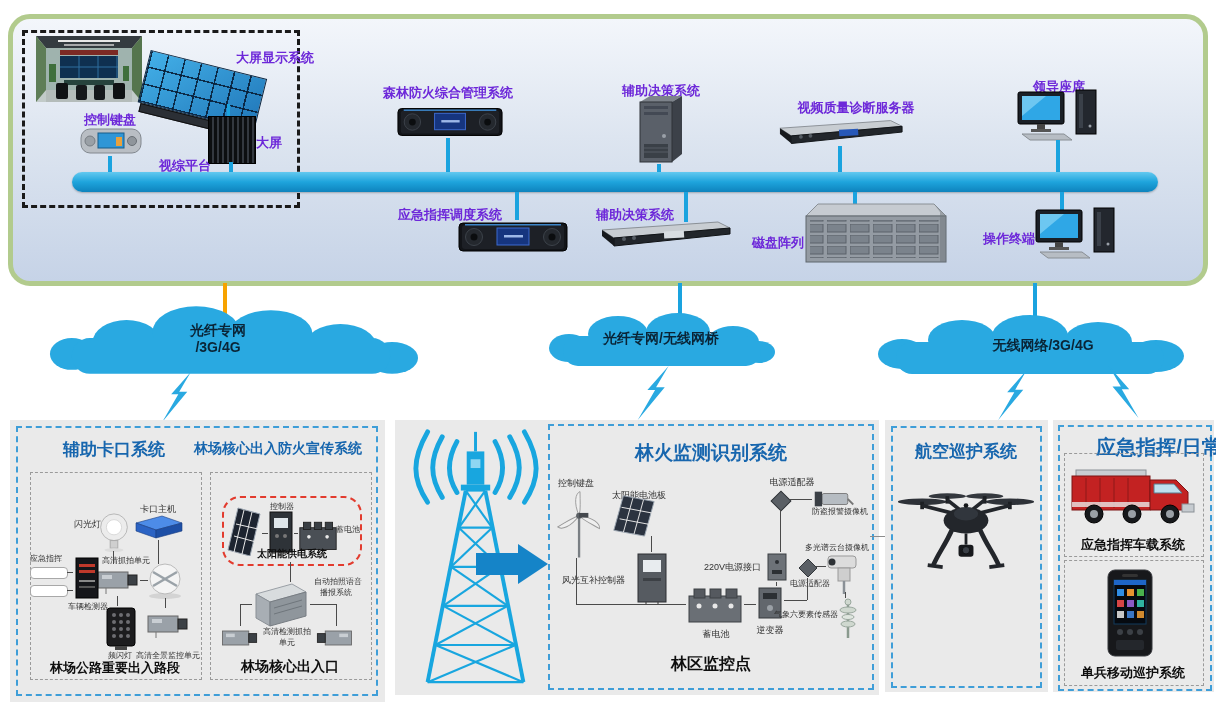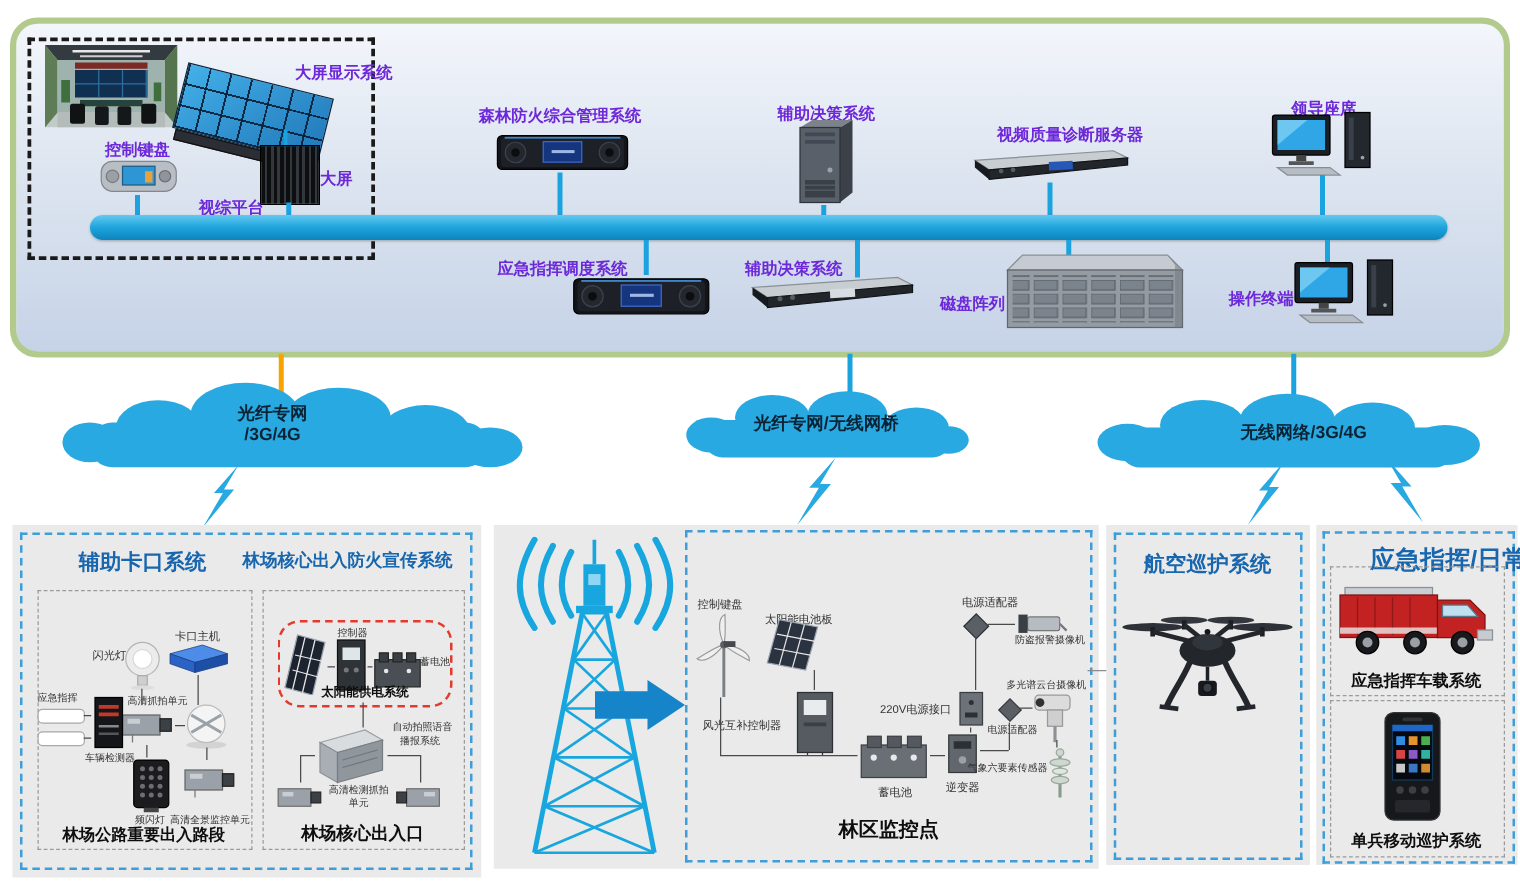--- a/index.html
+++ b/index.html
@@ -487,20 +487,21 @@
       <rect x="52" y="56" width="30" height="6" fill="#18a6df"></rect>
     </svg>
   </div>
   <div class="abs" style="left:476px;top:544px;">
     <svg width="72" height="40" viewBox="0 0 72 40">
       <polygon points="0,9 42,9 42,0 72,20 42,40 42,31 0,31" fill="#1584c8"></polygon>
     </svg>
   </div>
 
   <div class="dash-blue" style="left:548px;top:424px;width:322px;height:262px;"></div>
+  <div class="blue-t" style="left:711px;top:440px;font-size:19px;transform:translateX(-50%);">林火监测识别系统</div>
 
   <div class="sm" style="left:558px;top:477px;">控制键盘</div>
   <div class="abs" style="left:554px;top:488px;">
     <svg width="52" height="74" viewBox="0 0 56 76">
       <line x1="27" y1="30" x2="27" y2="73" stroke="#7a7f84" stroke-width="2.5"></line>
       <g fill="#efefef" stroke="#999" stroke-width="1">
         <path d="M27,28 C21,14 23,4 28,2 C28,12 29,20 27,28 Z"></path>
         <path d="M27,28 C21,14 23,4 28,2 C28,12 29,20 27,28 Z" transform="rotate(120 27 28)"></path>
         <path d="M27,28 C21,14 23,4 28,2 C28,12 29,20 27,28 Z" transform="rotate(240 27 28)"></path>
       </g>

